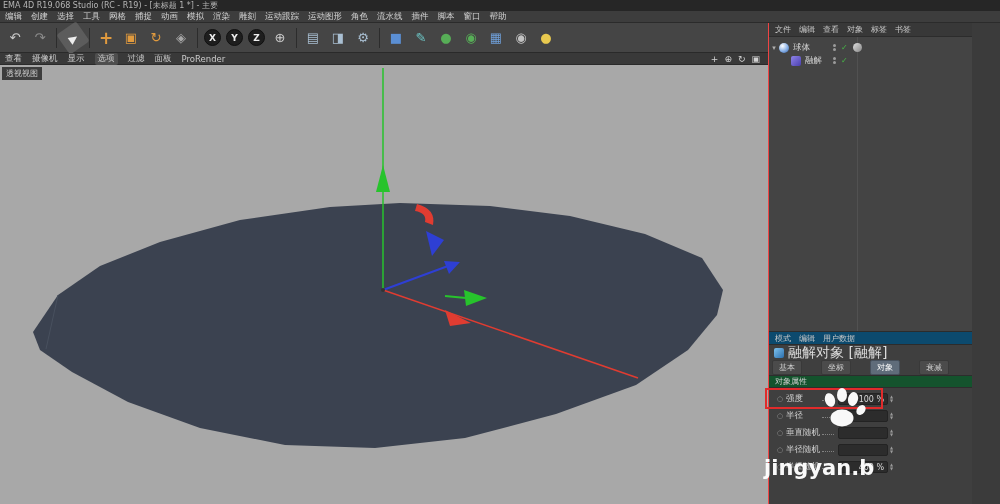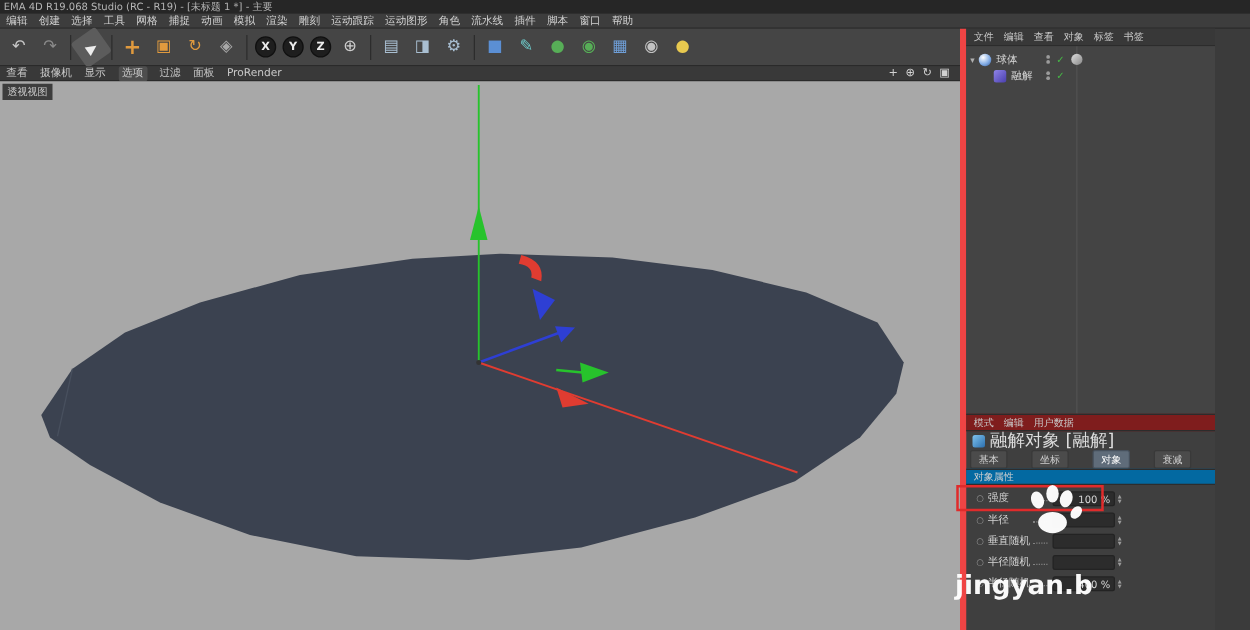--- a/index.html
+++ b/index.html
@@ -30,52 +30,52 @@
     font-size:8.5px; color:#c9c9c9; }
   .vp-menu .hl { background:#4e4e4e; padding:0 3px; border-radius:2px; }
   .vp-corner { margin-left:auto; display:flex; gap:6px; font-size:9px; color:#d2d2d2; padding-right:3px; }
 
   .viewport { position:absolute; left:0; top:65px; width:768px; height:439px; background:#a8a8a8; }
   .vp-label { position:absolute; left:2px; top:2px; background:rgba(45,45,45,.88); color:#c8c8c8;
     font-size:8px; padding:1px 4px; z-index:5; }
   .scene { position:absolute; left:0; top:0; }
 
   .right-panel { position:absolute; left:768px; top:23px; width:204px; height:481px;
-    background:#3f3f3f; border-left:5px solid #ef4444; }
+    background:#3f3f3f; border-left:1px solid #ef4444; }
   .om-menu { position:absolute; left:0; top:0; width:100%; height:14px; background:#383838;
     border-bottom:1px solid #2c2c2c; display:flex; align-items:center; gap:8px; padding:0 6px;
     font-size:8px; color:#c8c8c8; }
   .om-tree { position:absolute; left:0; top:14px; width:100%; height:294px; background:#444444; }
   .tree-vline { position:absolute; left:88px; top:0; width:1px; height:100%; background:#515151; }
   .trow { position:absolute; left:0; width:100%; height:13px; display:flex; align-items:center;
     font-size:8.5px; color:#d8d8d8; }
   .trow .expand { width:10px; text-align:center; color:#b0b0b0; font-size:7px; }
   .trow .olabel { margin-left:4px; }
   .ico-sphere { width:10px; height:10px; border-radius:50%; flex:0 0 auto;
     background:radial-gradient(circle at 35% 30%, #ffffff, #85aee6 55%, #2f5a9e); }
   .ico-melt { width:10px; height:10px; border-radius:2px; flex:0 0 auto;
     background:linear-gradient(135deg,#8f84e8,#4a3fae); }
   .tcols { position:absolute; left:64px; top:0; height:13px; display:flex; align-items:center; gap:5px; }
   .vdots { display:flex; flex-direction:column; gap:1px; }
   .vdots b { width:3px; height:3px; border-radius:50%; background:#9b9b9b; }
   .check { font-size:8px; line-height:1; }
   .tagico { width:9px; height:9px; border-radius:50%; background:linear-gradient(135deg,#e0e0e0,#868686); }
 
-  .am-menu { position:absolute; left:0; top:308px; width:100%; height:14px; background:#7f1d1d;
+  .am-menu { position:absolute; left:0; top:308px; width:100%; height:14px; background:#0c4a6e;
     border-top:1px solid #2c2c2c; border-bottom:1px solid #2c2c2c; display:flex; align-items:center;
     gap:8px; padding:0 6px; font-size:8px; color:#c8c8c8; }
   .am-title { position:absolute; left:0; top:322px; width:100%; height:15px; display:flex;
     align-items:center; gap:4px; padding:0 5px; font-size:14px; color:#dcdcdc; }
   .am-ico { width:10px; height:10px; border-radius:2px; background:linear-gradient(135deg,#7fc3ef,#2b6fae); }
   .am-tabs { position:absolute; left:0; top:337px; width:100%; height:15px; display:flex; gap:19px;
     align-items:center; padding:0 3px; }
   .tab { padding:1px 6px; background:#4b4b4b; border:1px solid #393939; border-radius:2px;
     font-size:8px; color:#cfcfcf; }
   .tab.active { color:#ffffff; border-color:#46505c; }
-  .am-section { position:absolute; left:0; top:352px; width:100%; height:13px; background:#0369a1;
+  .am-section { position:absolute; left:0; top:352px; width:100%; height:13px; background:#14532d;
     border-top:1px solid #2d2d2d; border-bottom:1px solid #2d2d2d; display:flex; align-items:flex-start;
     padding:0 6px; font-size:8px; color:#cfcfcf; }
   .arow { position:absolute; left:0; width:100%; height:16px; display:flex; align-items:center;
     padding:0 8px; font-size:8.5px; color:#d2d2d2; }
   .arow .key { color:#9a9a9a; font-size:7px; margin-right:3px; }
   .arow .lbl { width:34px; white-space:nowrap; overflow:hidden; }
   .arow .lead { width:12px; border-bottom:1px dotted #828282; height:7px; margin:0 4px 3px 2px; }
   .vbox { width:50px; height:12px; background:#2c2c2c; border:1px solid #232323; border-radius:2px;
     font-size:8px; color:#d8d8d8; display:flex; align-items:center; justify-content:flex-end;
     padding:0 3px; }

